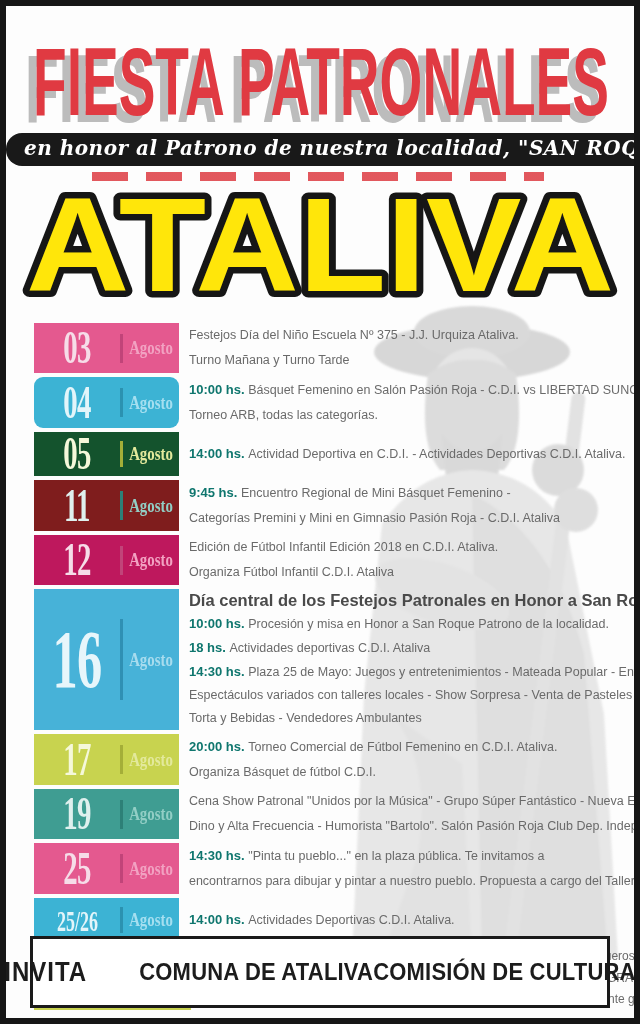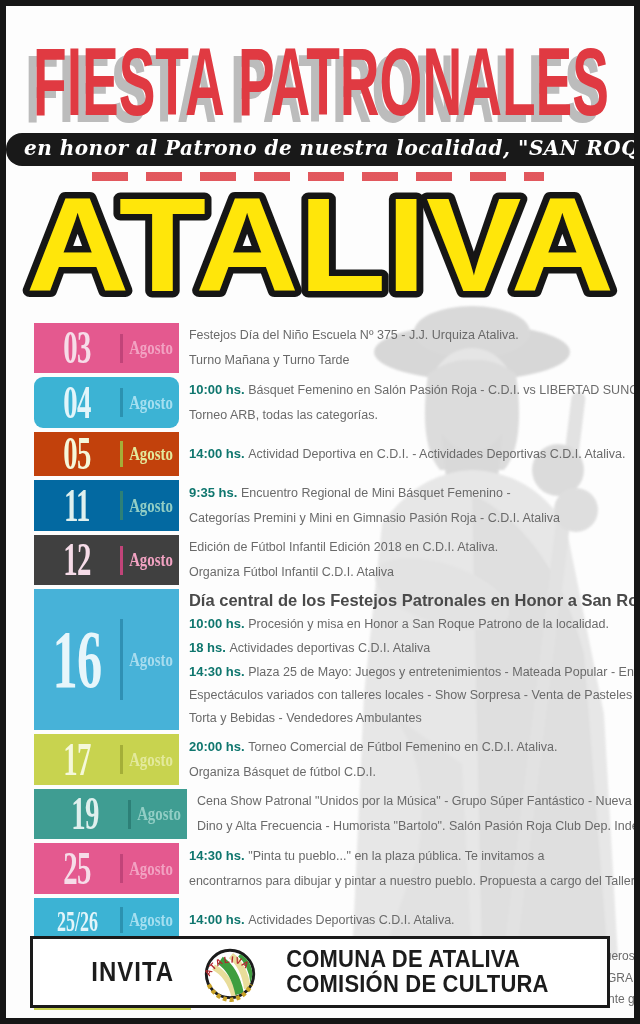--- a/index.html
+++ b/index.html
@@ -52,21 +52,21 @@
   
   .footer{
     position:absolute;left:24px;right:24px;bottom:10px;height:66px;z-index:5;
     background:#ffffff;border:3px solid #1a1a1a;
     display:flex;align-items:center;justify-content:center;gap:26px;
   }
   .invita{
     font-weight:bold;font-size:24px;color:#1c1c1c;letter-spacing:1px;
     transform:scaleY(1.18);transform-origin:center;
   }
-  .footer-lines{display:flex;flex-direction:column;justify-content:center;line-height:1.12;}
+  .footer-lines{display:flex;flex-direction:row;justify-content:center;line-height:1.12;}
   .footer-lines .fl{
     font-weight:bold;font-size:22px;color:#1c1c1c;letter-spacing:.2px;
     transform:scaleY(1.08);transform-origin:left center;white-space:nowrap;
   }
 </style>
 </head>
 <body>
 
 <div class="poster">
 
@@ -118,42 +118,42 @@
           <div class="numwrap"><span class="num" style="color: rgb(227, 245, 250);">04</span></div>
           <span class="vline" style="background: rgb(43, 146, 176);"></span>
           <span class="month" style="color: rgb(165, 223, 240);">Agosto</span>
         </div>
         <div class="content">
           <div class="line"><b>10:00 hs. </b>Básquet Femenino en Salón Pasión Roja - C.D.I. vs LIBERTAD SUNCHALES.</div>
           <div class="line">Torneo ARB, todas las categorías.</div>
         </div>
       </div>
       <div class="row">
-        <div class="badge" style="background: #c2410c;">
+        <div class="badge" style="background: #14532d;">
           <div class="numwrap"><span class="num" style="color: rgb(245, 248, 218);">05</span></div>
           <span class="vline" style="background: rgb(164, 174, 56);"></span>
           <span class="month" style="color: rgb(227, 233, 156);">Agosto</span>
         </div>
         <div class="content">
           <div class="line"><b>14:00 hs. </b>Actividad Deportiva en C.D.I. - Actividades Deportivas C.D.I. Ataliva.</div>
         </div>
       </div>
       <div class="row">
-        <div class="badge" style="background: #0369a1;">
+        <div class="badge" style="background: #7f1d1d;">
           <div class="numwrap"><span class="num" style="color: rgb(223, 240, 238);">11</span></div>
           <span class="vline" style="background: rgb(45, 128, 119);"></span>
           <span class="month" style="color: rgb(146, 206, 197);">Agosto</span>
         </div>
         <div class="content">
-          <div class="line"><b>9:35 hs. </b>Encuentro Regional de Mini Básquet Femenino -</div>
+          <div class="line"><b>9:45 hs. </b>Encuentro Regional de Mini Básquet Femenino -</div>
           <div class="line">Categorías Premini y Mini en Gimnasio Pasión Roja - C.D.I. Ataliva</div>
         </div>
       </div>
       <div class="row">
-        <div class="badge" style="background: #404040;">
+        <div class="badge" style="background: #be185d;">
           <div class="numwrap"><span class="num" style="color: rgb(246, 220, 232);">12</span></div>
           <span class="vline" style="background: rgb(193, 68, 121);"></span>
           <span class="month" style="color: rgb(242, 162, 194);">Agosto</span>
         </div>
         <div class="content">
           <div class="line">Edición de Fútbol Infantil Edición 2018 en C.D.I. Ataliva.</div>
           <div class="line">Organiza Fútbol Infantil C.D.I. Ataliva</div>
         </div>
       </div>
       <div class="row big">
@@ -176,21 +176,21 @@
           <div class="numwrap"><span class="num" style="color: rgb(245, 248, 218);">17</span></div>
           <span class="vline" style="background: rgb(164, 174, 56);"></span>
           <span class="month" style="color: rgb(227, 233, 156);">Agosto</span>
         </div>
         <div class="content">
           <div class="line"><b>20:00 hs. </b>Torneo Comercial de Fútbol Femenino en C.D.I. Ataliva.</div>
           <div class="line">Organiza Básquet de fútbol C.D.I.</div>
         </div>
       </div>
       <div class="row">
-        <div class="badge" style="background: rgb(63, 157, 146); padding-left: 8px;">
+        <div class="badge" style="background: rgb(63, 157, 146);">
           <div class="numwrap"><span class="num" style="color: rgb(223, 240, 238);">19</span></div>
           <span class="vline" style="background: rgb(45, 128, 119);"></span>
           <span class="month" style="color: rgb(146, 206, 197);">Agosto</span>
         </div>
         <div class="content">
           <div class="line">Cena Show Patronal "Unidos por la Música" - Grupo Súper Fantástico - Nueva Era -</div>
           <div class="line">Dino y Alta Frecuencia - Humorista "Bartolo". Salón Pasión Roja Club Dep. Independiente de Ataliva</div>
         </div>
       </div>
       <div class="row">

